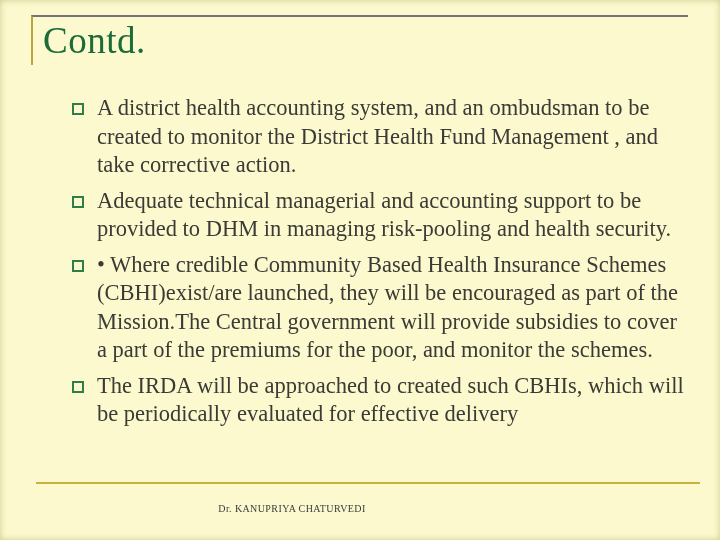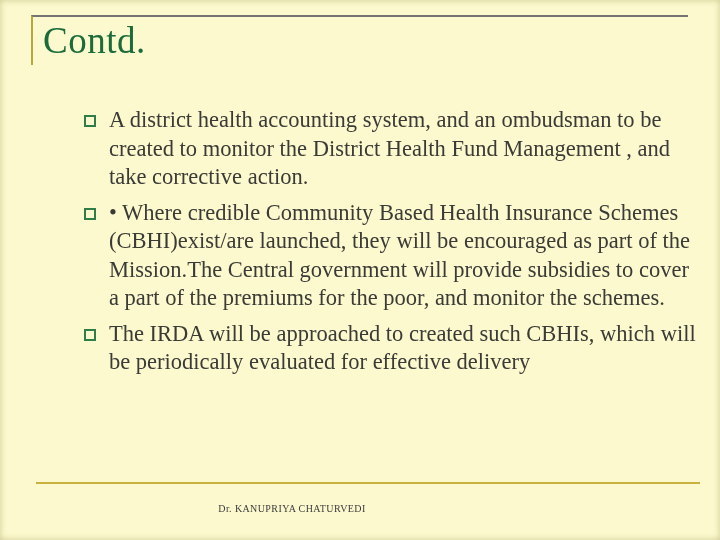--- a/index.html
+++ b/index.html
@@ -41,21 +41,21 @@
     font-weight: normal;
     letter-spacing: 0.5px;
     color: #1C6B3A;
     line-height: 46px;
   }
   .bullets {
     position: absolute;
     left: 68px;
     top: 90px;
     width: 616px;
-    margin: 16px;
+    margin: 4px;
     padding: 0;
     list-style: none;
   }
   .bullet-item {
     position: relative;
     padding-left: 25px;
     margin-bottom: 7px;
     font-size: 22.5px;
     line-height: 28.5px;
     color: #3A3A36;
@@ -98,20 +98,21 @@
     <h1>Contd.</h1>
   </div>
 
   <ul class="bullets">
     <li class="bullet-item">
       <span class="bullet-square"></span>
       <span>A district health accounting system, and an ombudsman to be created to monitor the District Health Fund Management , and take corrective action.</span>
     </li>
     <li class="bullet-item">
       <span class="bullet-square"></span>
+      <span>Adequate technical managerial and accounting support to be provided to DHM in managing risk-pooling and health security.</span>
     </li>
     <li class="bullet-item">
       <span class="bullet-square"></span>
       <span>• Where credible Community Based Health Insurance Schemes (CBHI)exist/are launched, they will be encouraged as part of the Mission.The Central government will provide subsidies to cover a part of the premiums for the poor, and monitor the schemes.</span>
     </li>
     <li class="bullet-item">
       <span class="bullet-square"></span>
       <span>The IRDA will be approached to created such CBHIs, which will be periodically evaluated for effective delivery</span>
     </li>
   </ul>

